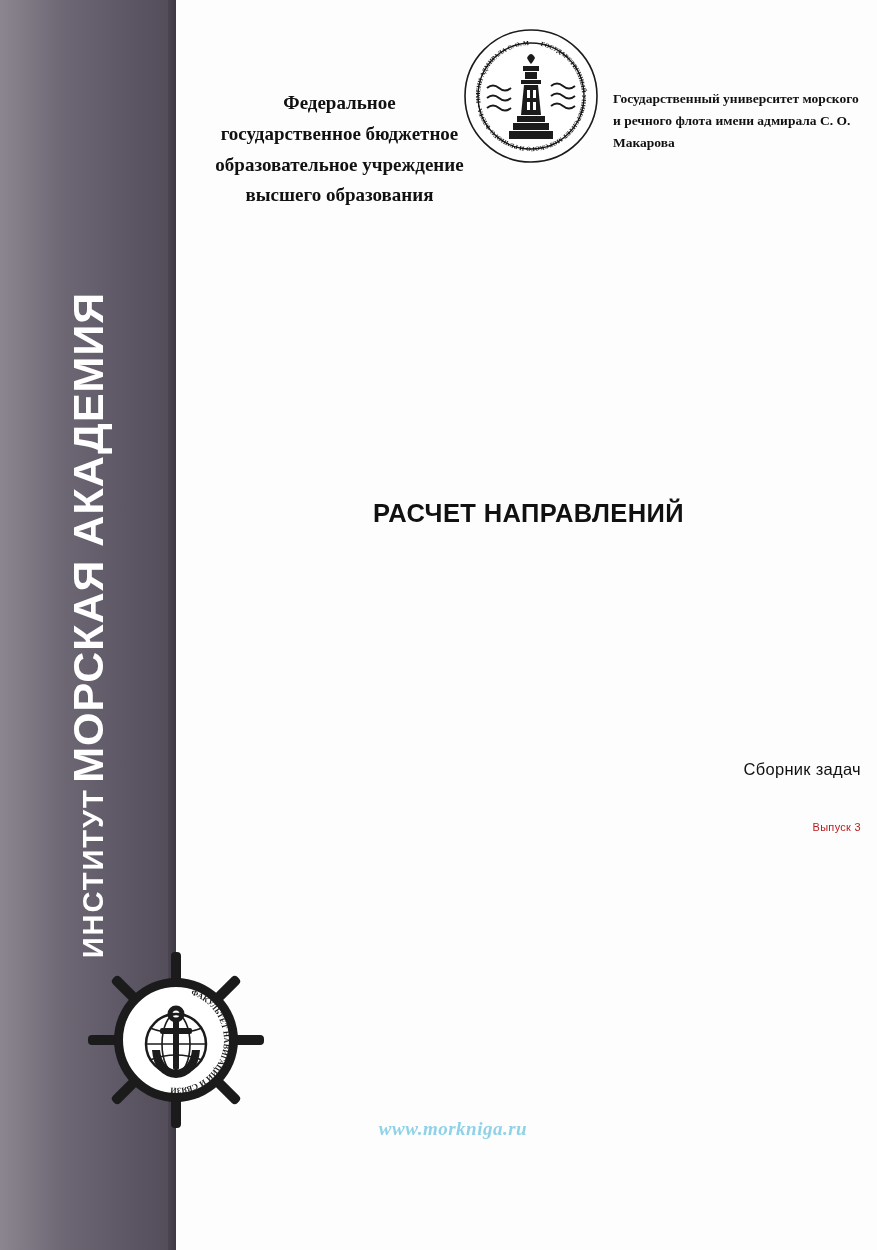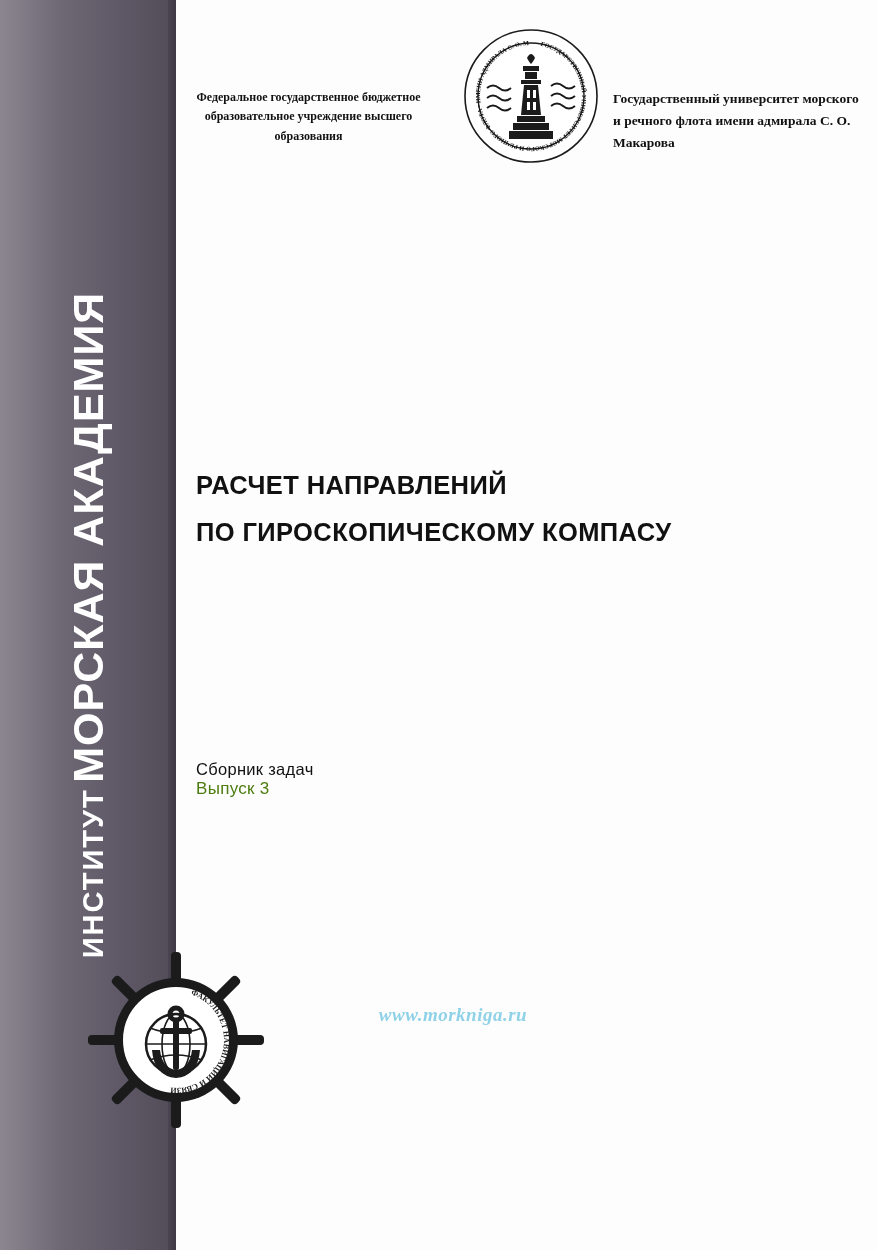--- a/index.html
+++ b/index.html
@@ -66,27 +66,27 @@
   
   .header {
     position: absolute;
     left: 176px;
     top: 0;
     width: 701px;
     height: 176px;
   }
   .header-left {
     position: absolute;
-    left: 5px;
+    left: 36px;
     top: 88px;
     width: 255px;
     text-align: center;
     font-family: "Liberation Serif", serif;
     font-weight: bold;
-    font-size: 12px;
+    font-size: 19px;
     line-height: 1.62;
     color: #111;
   }
   .header-right {
     position: absolute;
     left: 437px;
     top: 88px;
     width: 255px;
     text-align: left;
     font-family: "Liberation Serif", serif;
@@ -100,66 +100,68 @@
     left: 287px;
     top: 28px;
     width: 136px;
     height: 136px;
   }
 
   
   .title-block {
     position: absolute;
     left: 196px;
-    top: 462px;
+    top: 490px;
     width: 665px;
+    text-align: center;
   }
   .title-line {
     font-family: "Liberation Sans", sans-serif;
     font-weight: bold;
     font-size: 25.5px;
     letter-spacing: 0.4px;
     line-height: 1.85;
     color: #111;
     white-space: nowrap;
   }
 
   
   .subtitle-block {
     position: absolute;
     left: 196px;
     top: 760px;
     width: 665px;
-    text-align: left;
+    text-align: right;
   }
   .subtitle-main {
     font-size: 16.5px;
     color: #111;
     letter-spacing: 0.3px;
   }
   .subtitle-issue {
-    font-size: 17px;
-    color: #4d7c0f;
+    margin-top: 42px;
+    font-size: 11px;
+    color: #b91c1c;
     letter-spacing: 0.3px;
   }
 
   
   .wheel {
     position: absolute;
     left: 88px;
     top: 952px;
     width: 176px;
     height: 176px;
   }
 
   
   .watermark {
     position: absolute;
     left: 338px;
-    top: 1004px;
+    top: 1118px;
     width: 230px;
     text-align: center;
     font-family: "Liberation Serif", serif;
     font-weight: bold;
     font-style: italic;
     font-size: 19px;
     color: #8fd2e8;
     letter-spacing: 0.5px;
   }
 </style>
@@ -216,21 +218,20 @@
         <rect x="64" y="74" width="3" height="8"></rect>
         <rect x="70" y="74" width="3" height="8"></rect>
       </g>
     </svg>
 
     <div class="header-right">Государственный университет морского и речного флота имени адмирала С. О. Макарова</div>
   </div>
 
   <div class="title-block">
     <div class="title-line">РАСЧЕТ НАПРАВЛЕНИЙ</div>
-    <div class="title-line">ПО ГИРОСКОПИЧЕСКОМУ КОМПАСУ</div>
   </div>
 
   <div class="subtitle-block">
     <div class="subtitle-main">Сборник задач</div>
     <div class="subtitle-issue">Выпуск 3</div>
   </div>
 
   <svg class="wheel" viewBox="0 0 176 176">
     <g fill="#1b1b1b">
 

